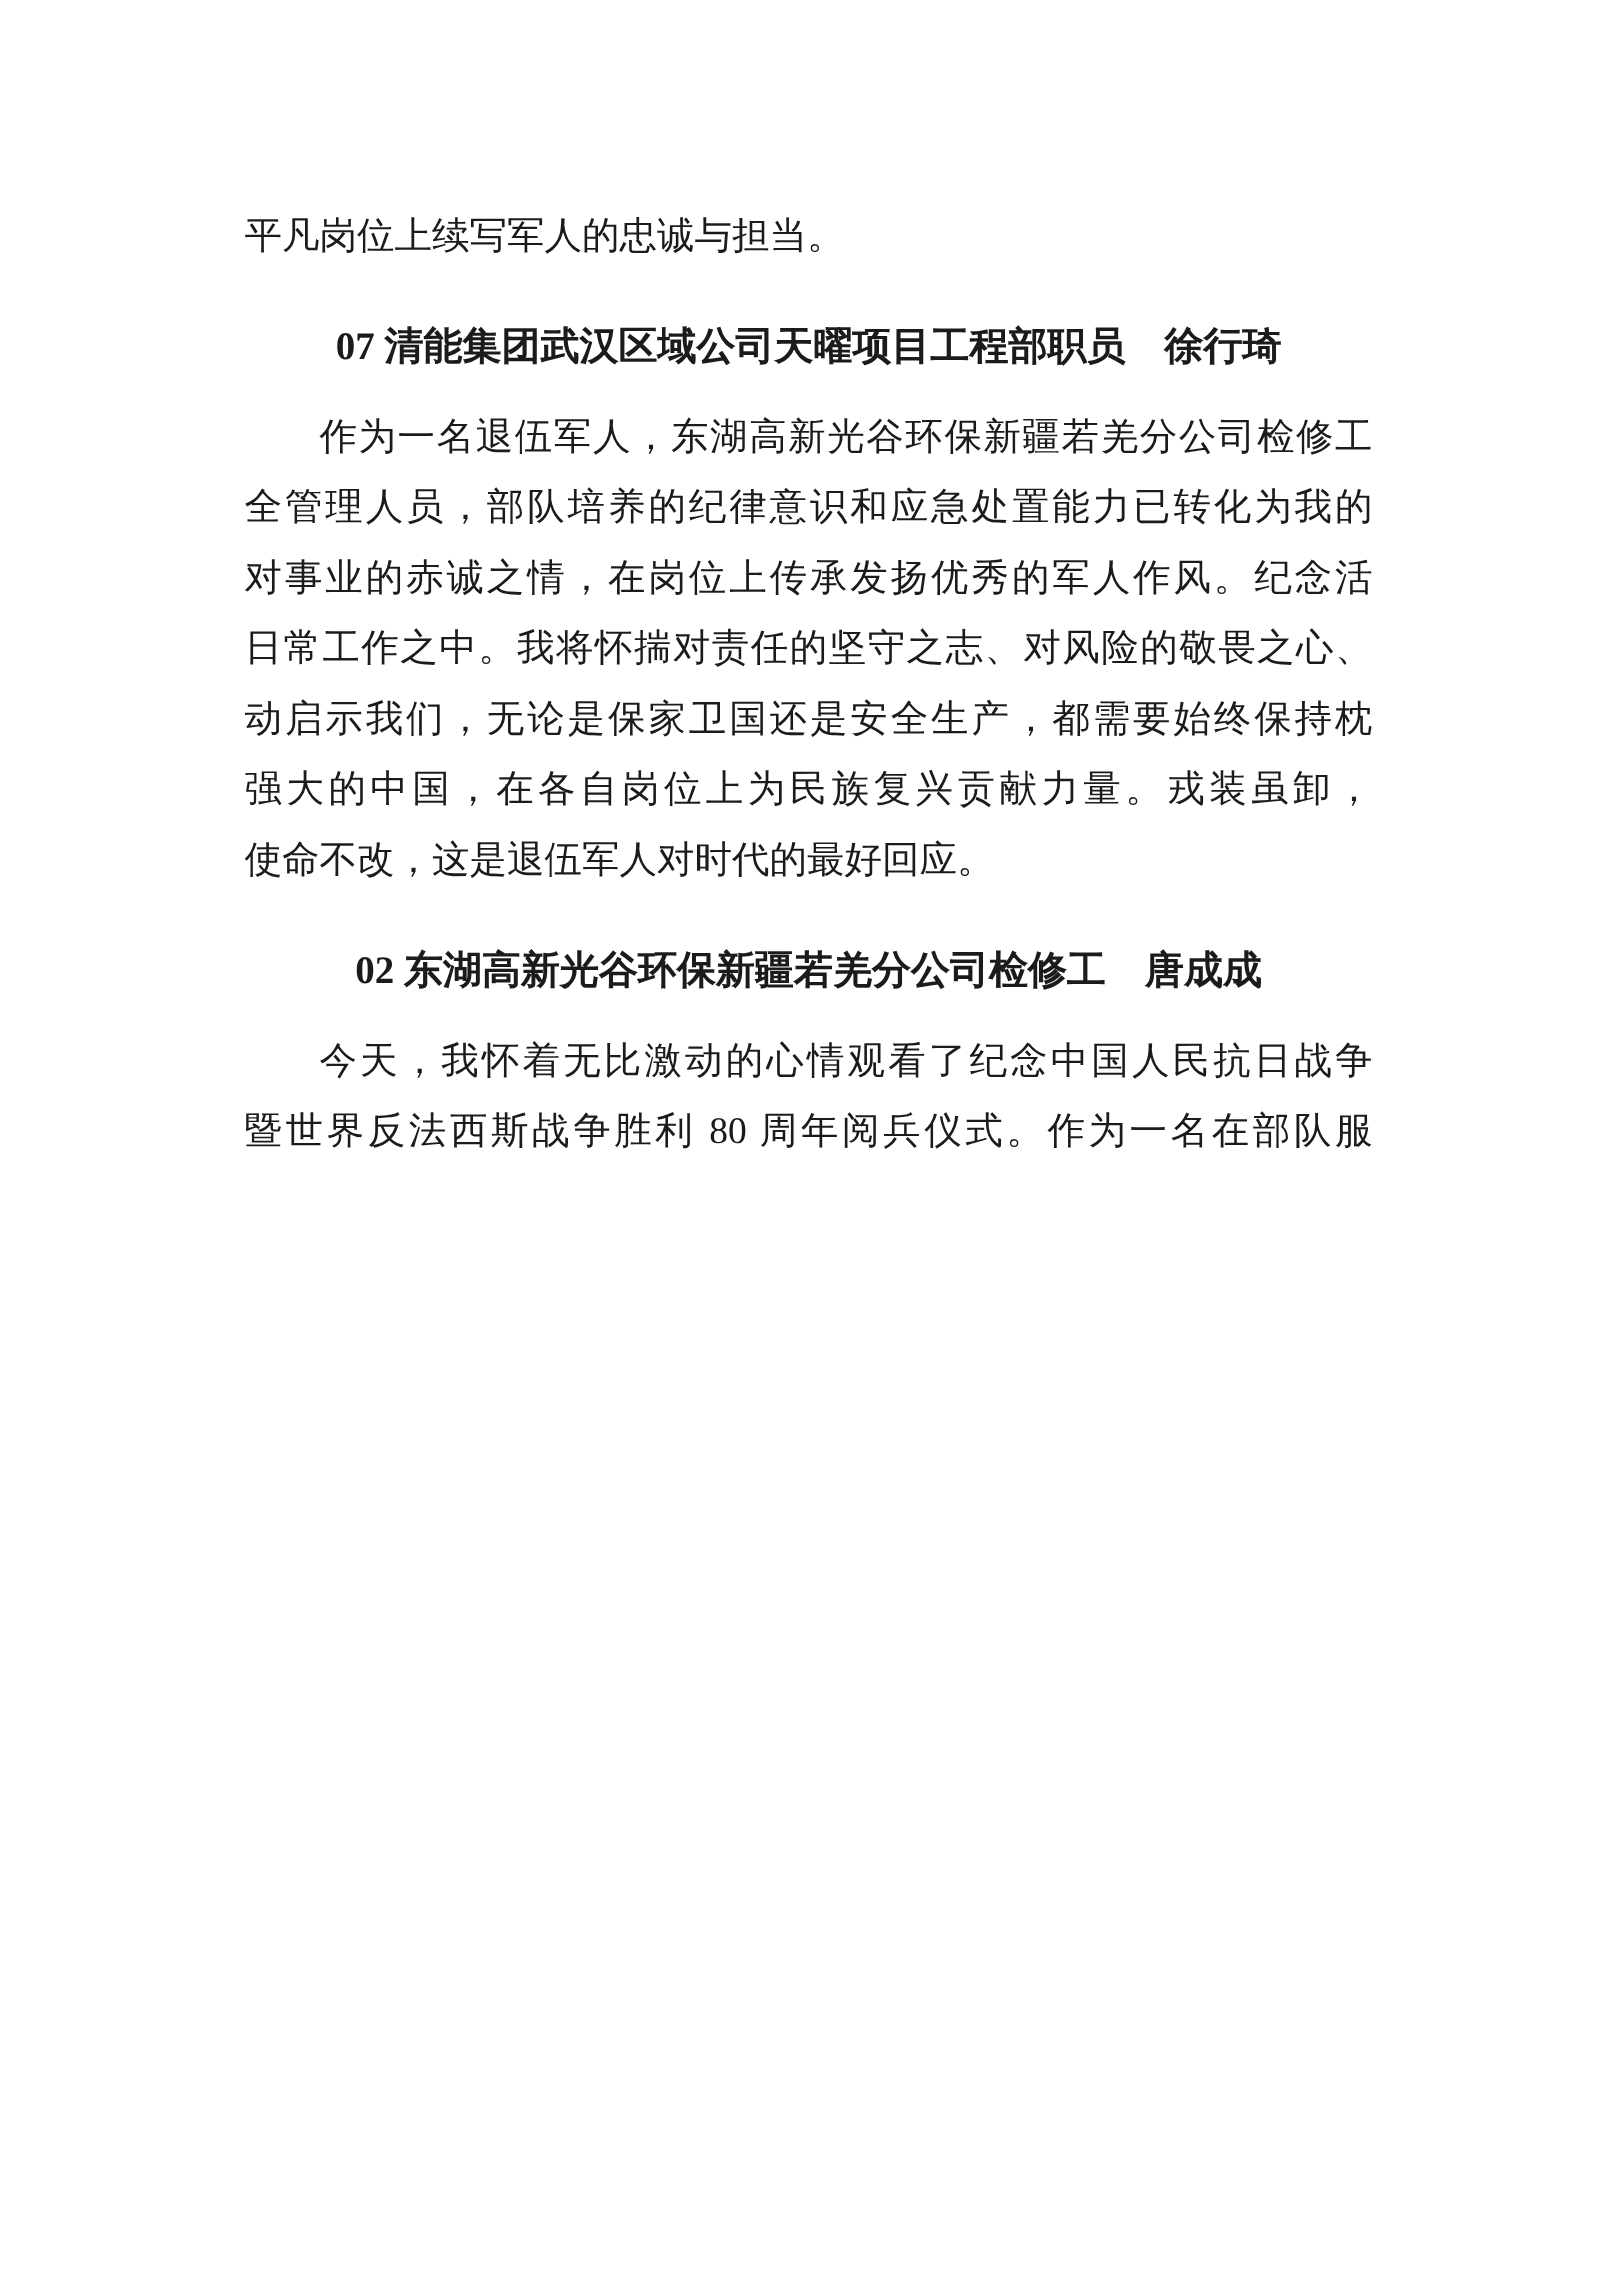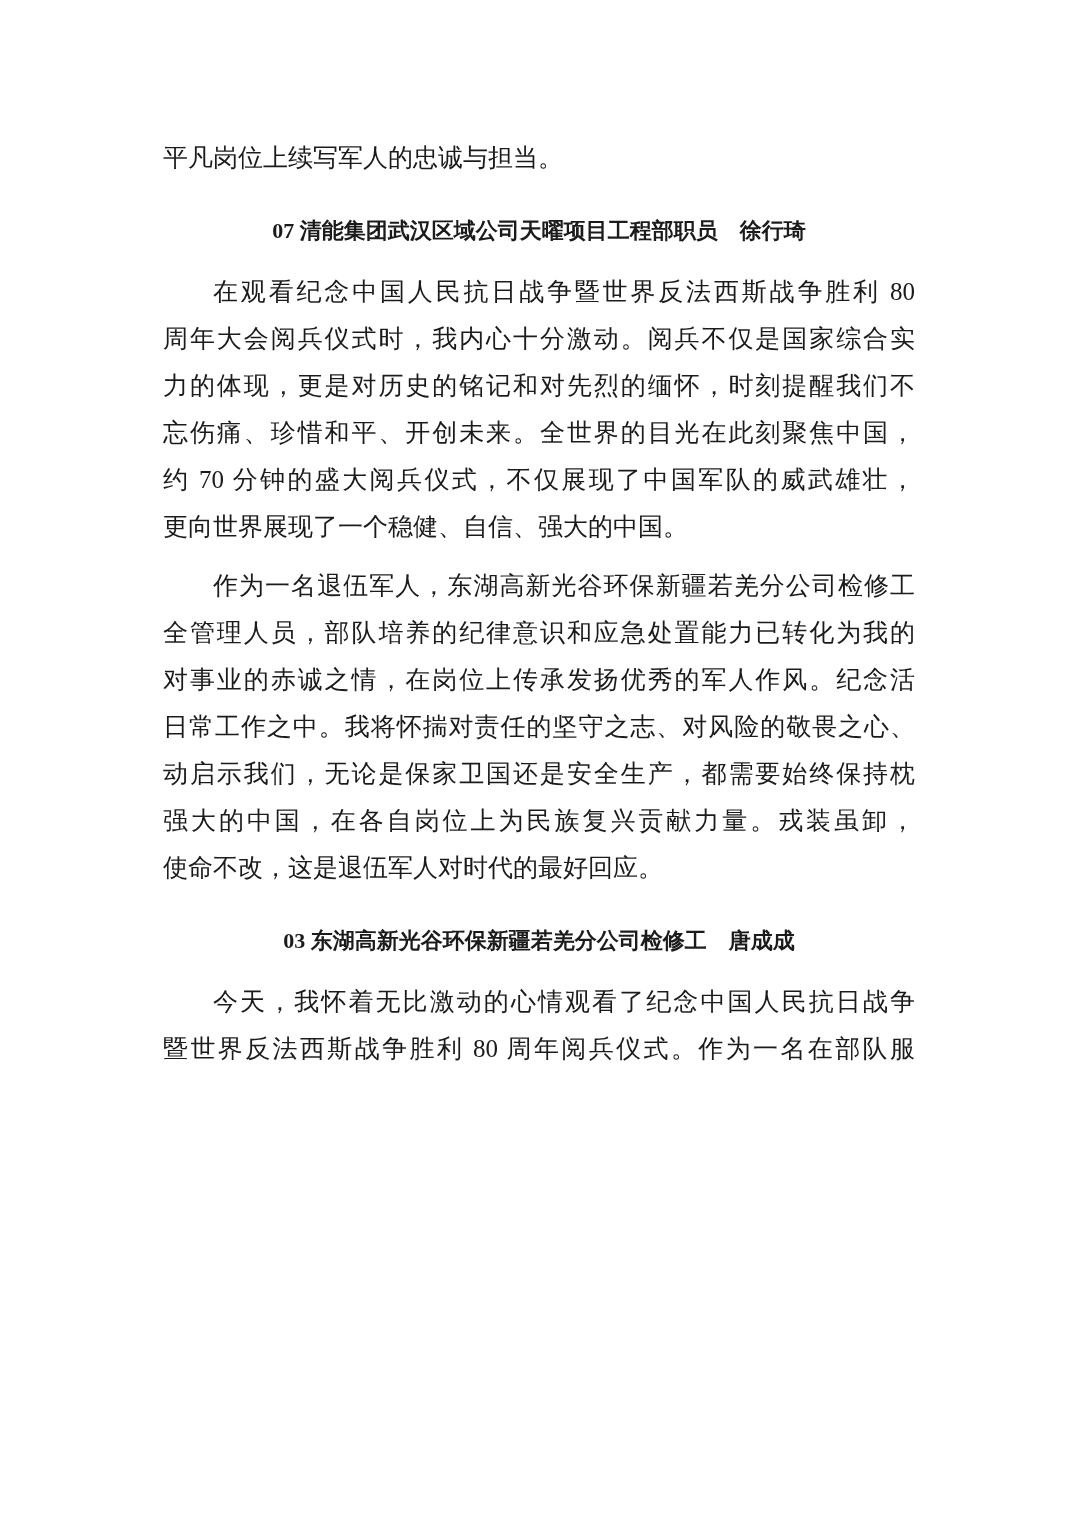--- a/index.html
+++ b/index.html
@@ -34,21 +34,21 @@
     text-align-last: justify;
   }
   .line.indent {
     text-indent: 50px;
   }
   .line.last {
     text-align: left;
     text-align-last: left;
   }
   .heading {
-    font-size: 22px;
+    font-size: 26px;
     font-weight: bold;
     line-height: 47px;
     height: 47px;
     text-align: center;
     margin: 26px 0 14px 0;
     overflow: hidden;
   }
   .page-number {
     position: absolute;
     left: 0;
@@ -66,40 +66,32 @@
 
 <div class="page">
   <div class="content">
 
     <div class="para">
       <div class="line last">平凡岗位上续写军人的忠诚与担当。</div>
     </div>
 
     <div class="heading">07 清能集团武汉区域公司天曜项目工程部职员　徐行琦</div>
 
-    <div class="para">
-      <div class="line indent">在观看纪念中国人民抗日战争暨世界反法西斯战争胜利 80</div>
-      <div class="line">周年大会阅兵仪式时，我内心十分激动。阅兵不仅是国家综合实</div>
-      <div class="line">力的体现，更是对历史的铭记和对先烈的缅怀，时刻提醒我们不</div>
-      <div class="line">忘伤痛、珍惜和平、开创未来。全世界的目光在此刻聚焦中国，</div>
-      <div class="line">约 70 分钟的盛大阅兵仪式，不仅展现了中国军队的威武雄壮，</div>
-      <div class="line last">更向世界展现了一个稳健、自信、强大的中国。</div>
-    </div>
 
     <div class="para">
       <div class="line indent">作为一名退伍军人，东湖高新光谷环保新疆若羌分公司检修工</div>
       <div class="line">全管理人员，部队培养的纪律意识和应急处置能力已转化为我的</div>
       <div class="line">对事业的赤诚之情，在岗位上传承发扬优秀的军人作风。纪念活</div>
       <div class="line">日常工作之中。我将怀揣对责任的坚守之志、对风险的敬畏之心、</div>
       <div class="line">动启示我们，无论是保家卫国还是安全生产，都需要始终保持枕</div>
       <div class="line">强大的中国，在各自岗位上为民族复兴贡献力量。戎装虽卸，</div>
       <div class="line last">使命不改，这是退伍军人对时代的最好回应。</div>
     </div>
 
-    <div class="heading">03 东湖高新光谷环保新疆若羌分公司检修工　唐成成</div>
+    <div class="heading">02 东湖高新光谷环保新疆若羌分公司检修工　唐成成</div>
 
     <div class="para">
       <div class="line indent">今天，我怀着无比激动的心情观看了纪念中国人民抗日战争</div>
       <div class="line">暨世界反法西斯战争胜利 80 周年阅兵仪式。作为一名在部队服</div>
     </div>
 
 
   </div>
 
   <div class="page-number">- 16 -</div>

